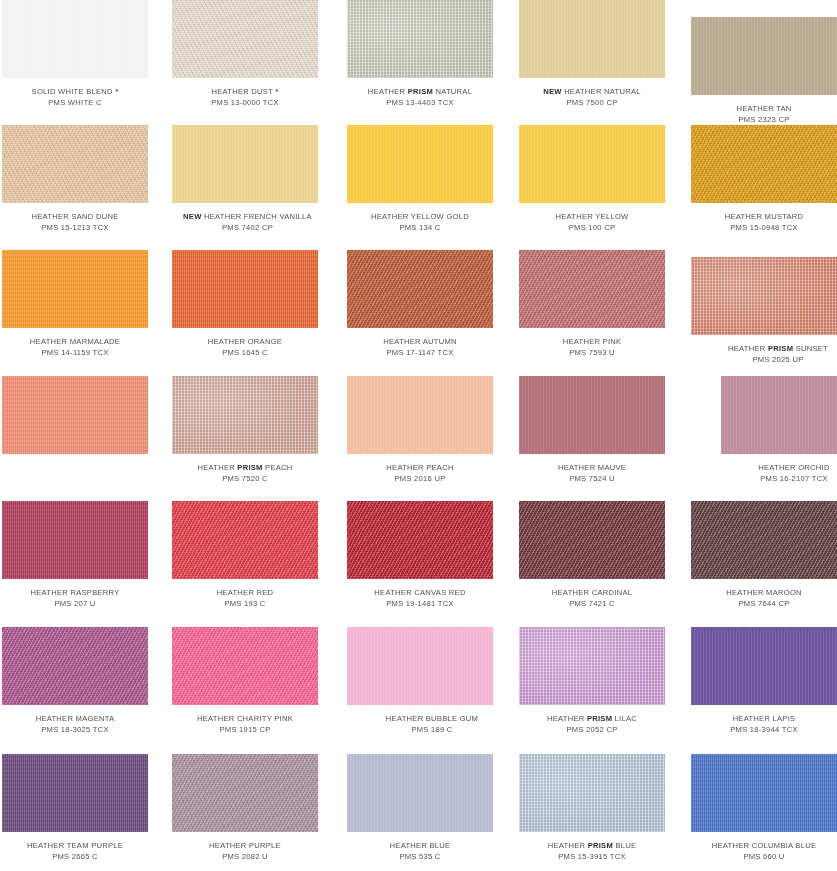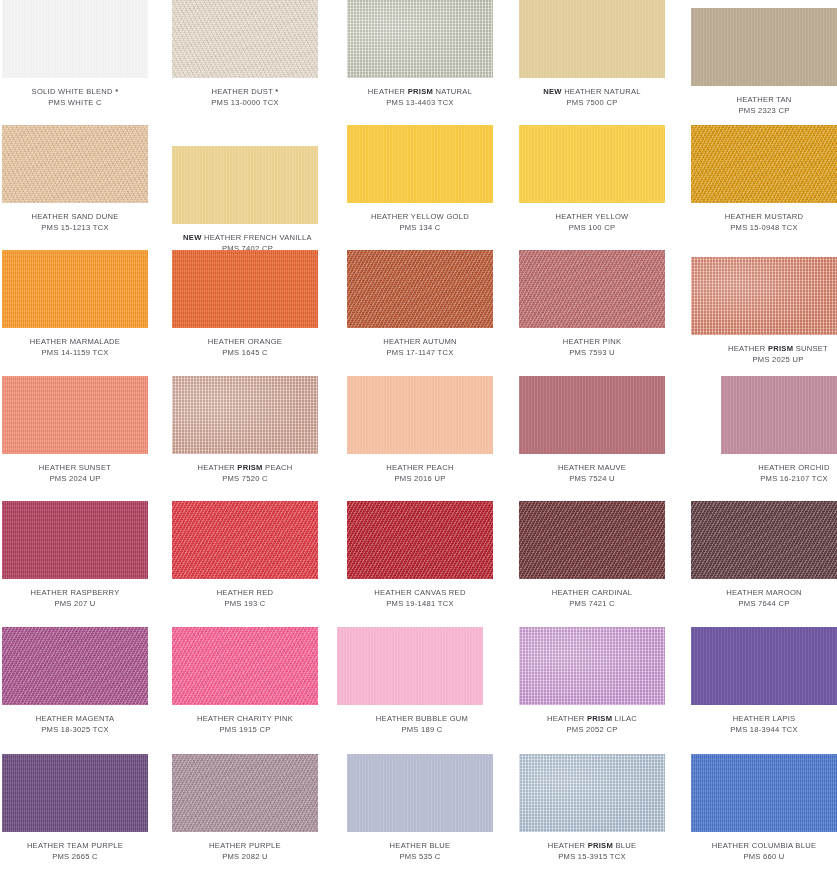--- a/index.html
+++ b/index.html
@@ -129,39 +129,39 @@
     </div>
     <div class="cell" style="left: 519px; top: 0px; width: 146px;">
       <div class="swatch" title="NEW HEATHER NATURAL" style="background-color: rgb(227, 207, 156);">
         <div class="tex solid"></div>
       </div>
       <div class="caption">
         <span class="l1"><b>NEW</b> <span>HEATHER NATURAL</span></span>
         <span class="l2">PMS 7500 CP</span>
       </div>
     </div>
-    <div class="cell" style="left: 691px; top: 8px; width: 146px;">
+    <div class="cell" style="left: 691px; top: 17px; width: 146px;">
       <div class="swatch" title="HEATHER TAN" style="background-color: rgb(189, 172, 148);">
         <div class="tex solid"></div>
       </div>
       <div class="caption">
         <span class="l1"><span>HEATHER TAN</span></span>
         <span class="l2">PMS 2323 CP</span>
       </div>
     </div>
     <div class="cell" style="left: 2px; top: 125px; width: 146px;">
       <div class="swatch" title="HEATHER SAND DUNE" style="background-color: rgb(231, 197, 160);">
         <div class="tex heather"></div>
       </div>
       <div class="caption">
         <span class="l1"><span>HEATHER SAND DUNE</span></span>
         <span class="l2">PMS 15-1213 TCX</span>
       </div>
     </div>
-    <div class="cell" style="left: 172px; top: 125px; width: 151px; margin-top: 21px;">
+    <div class="cell" style="left: 172px; top: 125px; width: 151px;">
       <div class="swatch" title="NEW HEATHER FRENCH VANILLA" style="background-color: rgb(236, 212, 147);">
         <div class="tex solid"></div>
       </div>
       <div class="caption">
         <span class="l1"><b>NEW</b> <span>HEATHER FRENCH VANILLA</span></span>
         <span class="l2">PMS 7402 CP</span>
       </div>
     </div>
     <div class="cell" style="left: 347px; top: 125px; width: 146px;">
       <div class="swatch" title="HEATHER YELLOW GOLD" style="background-color: rgb(249, 203, 68);">
@@ -232,24 +232,20 @@
       </div>
       <div class="caption">
         <span class="l1"><span>HEATHER </span><b>PRISM</b><span> SUNSET</span></span>
         <span class="l2">PMS 2025 UP</span>
       </div>
     </div>
     <div class="cell" style="left: 2px; top: 376px; width: 146px;">
       <div class="swatch" title="HEATHER SUNSET" style="background-color: rgb(242, 140, 116);">
         <div class="tex jersey"></div>
       </div>
-      <div class="caption">
-        <span class="l1"><span>HEATHER SUNSET</span></span>
-        <span class="l2">PMS 2024 UP</span>
-      </div>
     </div>
     <div class="cell" style="left: 172px; top: 376px; width: 146px;">
       <div class="swatch" title="HEATHER PRISM PEACH" style="background-color: rgb(227, 179, 163);">
         <div class="tex prism"></div>
       </div>
       <div class="caption">
         <span class="l1"><span>HEATHER </span><b>PRISM</b><span> PEACH</span></span>
         <span class="l2">PMS 7520 C</span>
       </div>
     </div>
@@ -336,21 +332,21 @@
     </div>
     <div class="cell" style="left: 172px; top: 627px; width: 146px;">
       <div class="swatch" title="HEATHER CHARITY PINK" style="background-color: rgb(251, 95, 146);">
         <div class="tex heather"></div>
       </div>
       <div class="caption">
         <span class="l1"><span>HEATHER CHARITY PINK</span></span>
         <span class="l2">PMS 1915 CP</span>
       </div>
     </div>
-    <div class="cell" style="left: 337px; top: 627px; width: 170px;">
+    <div class="cell" style="left: 347px; top: 627px; width: 170px;">
       <div class="swatch" title="HEATHER BUBBLE GUM" style="background-color: rgb(247, 183, 211);">
         <div class="tex solid"></div>
       </div>
       <div class="caption">
         <span class="l1"><span>HEATHER BUBBLE GUM</span></span>
         <span class="l2">PMS 189 C</span>
       </div>
     </div>
     <div class="cell" style="left: 519px; top: 627px; width: 146px;">
       <div class="swatch" title="HEATHER PRISM LILAC" style="background-color: rgb(221, 168, 230);">

